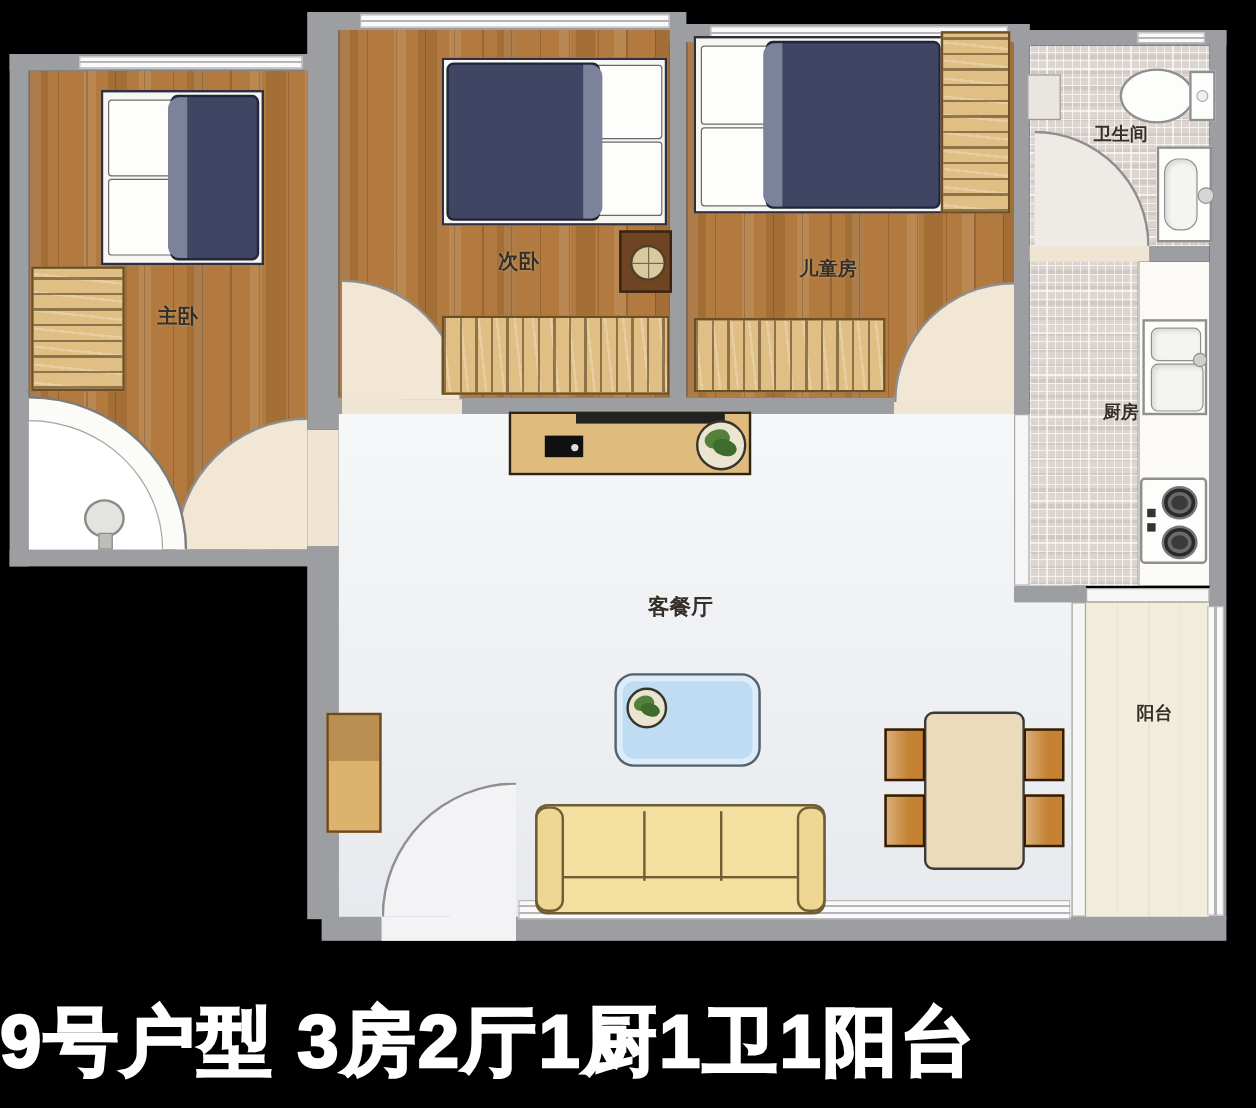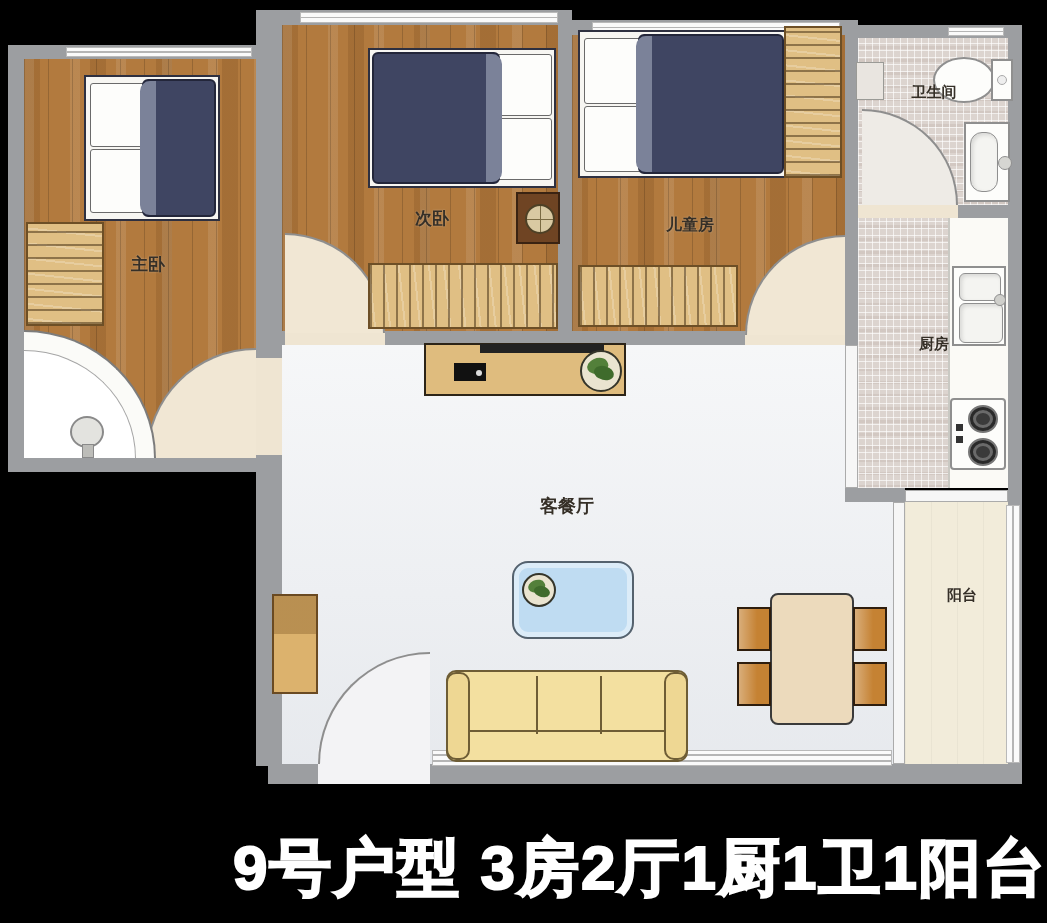--- a/index.html
+++ b/index.html
@@ -81,21 +81,21 @@
   .basin{position:absolute;background:#f4f4f1;border:1px solid #8f8f8f;border-radius:6px;
      box-shadow:inset 2px 2px 4px rgba(0,0,0,.12);}
   .burner{position:absolute;border-radius:50%;background:#3a3a3a;
      box-shadow:inset 0 0 0 3px #2a2a2a, inset 0 0 0 6px #6a6a6a;border:2px solid #777;box-sizing:border-box;}
   .knob{position:absolute;width:7px;height:7px;background:#333;}
   .shoecab{background:#dcb26d;border:2px solid #6a4a22;box-sizing:border-box;
      background-image:linear-gradient(180deg, rgba(120,80,30,.35) 0 40%, transparent 40%);}
   
   .room-label{position:absolute;transform:translate(-50%,-50%);color:#352f27;font-weight:700;
      white-space:nowrap;text-shadow:0 0 2px rgba(255,255,255,.35);}
-  .caption{position:absolute;left:0;right:0;text-align:right;color:#fff;font-weight:900;
+  .caption{position:absolute;left:0;right:0;text-align:left;color:#fff;font-weight:900;
      font-size:62px;letter-spacing:2px;-webkit-text-stroke:2px #fff;}
 </style>
 </head>
 <body>
 
 <div class="stage">
 
   <div class="abs wood" style="left:24px;top:59px;width:232px;height:399px"></div>
   <div class="abs wood" style="left:282px;top:25px;width:276px;height:306px"></div>
   <div class="abs wood" style="left:572px;top:33px;width:273px;height:298px"></div>
@@ -217,20 +217,20 @@
   <div class="abs dtable" style="left:770px;top:593px;width:84px;height:132px"></div>
   <div class="abs chair" style="left:737px;top:607px;width:34px;height:44px"></div>
   <div class="abs chair" style="left:737px;top:662px;width:34px;height:44px"></div>
   <div class="abs chair" style="left:853px;top:607px;width:34px;height:44px"></div>
   <div class="abs chair" style="left:853px;top:662px;width:34px;height:44px"></div>
   <div class="abs shoecab" style="left:272px;top:594px;width:46px;height:100px"></div>
 
   <div class="room-label" style="left:148px;top:264px;font-size:17px">主卧</div>
   <div class="room-label" style="left:432px;top:218px;font-size:17px">次卧</div>
   <div class="room-label" style="left:690px;top:225px;font-size:16px">儿童房</div>
-  <div class="room-label" style="left:934px;top:92px;font-size:15px">卫生间</div>
+  <div class="room-label" style="left:934px;top:112px;font-size:15px">卫生间</div>
   <div class="room-label" style="left:934px;top:344px;font-size:15px">厨房</div>
   <div class="room-label" style="left:567px;top:506px;font-size:18px">客餐厅</div>
   <div class="room-label" style="left:962px;top:595px;font-size:15px">阳台</div>
 
   <div class="caption" style="top:826px">9号户型  3房2厅1厨1卫1阳台</div>
 
 </div>
 
 </body></html>

